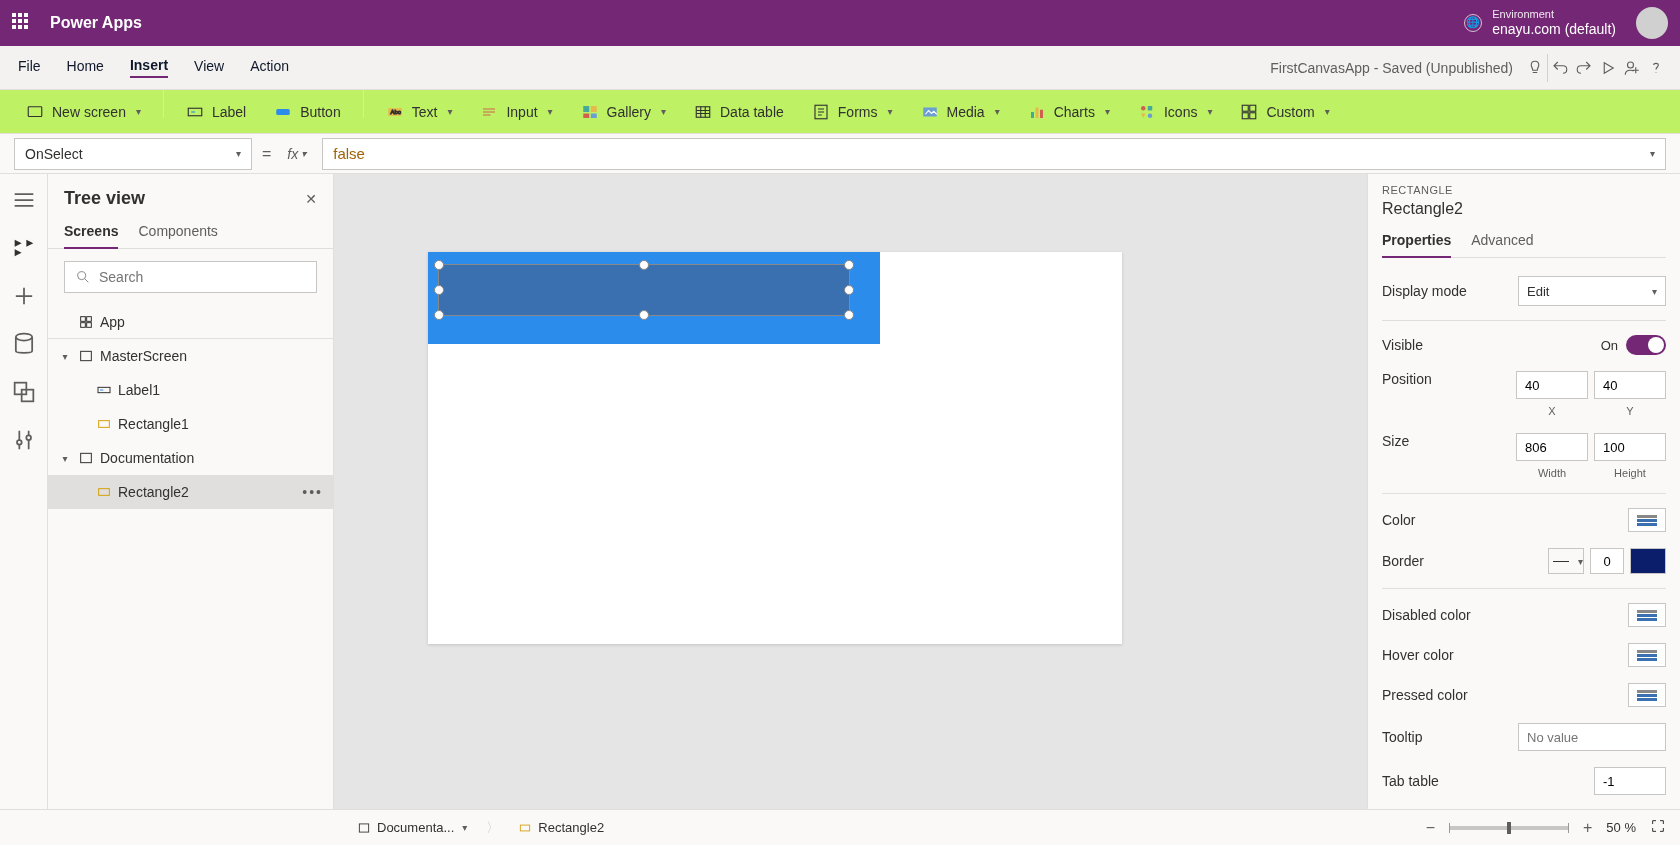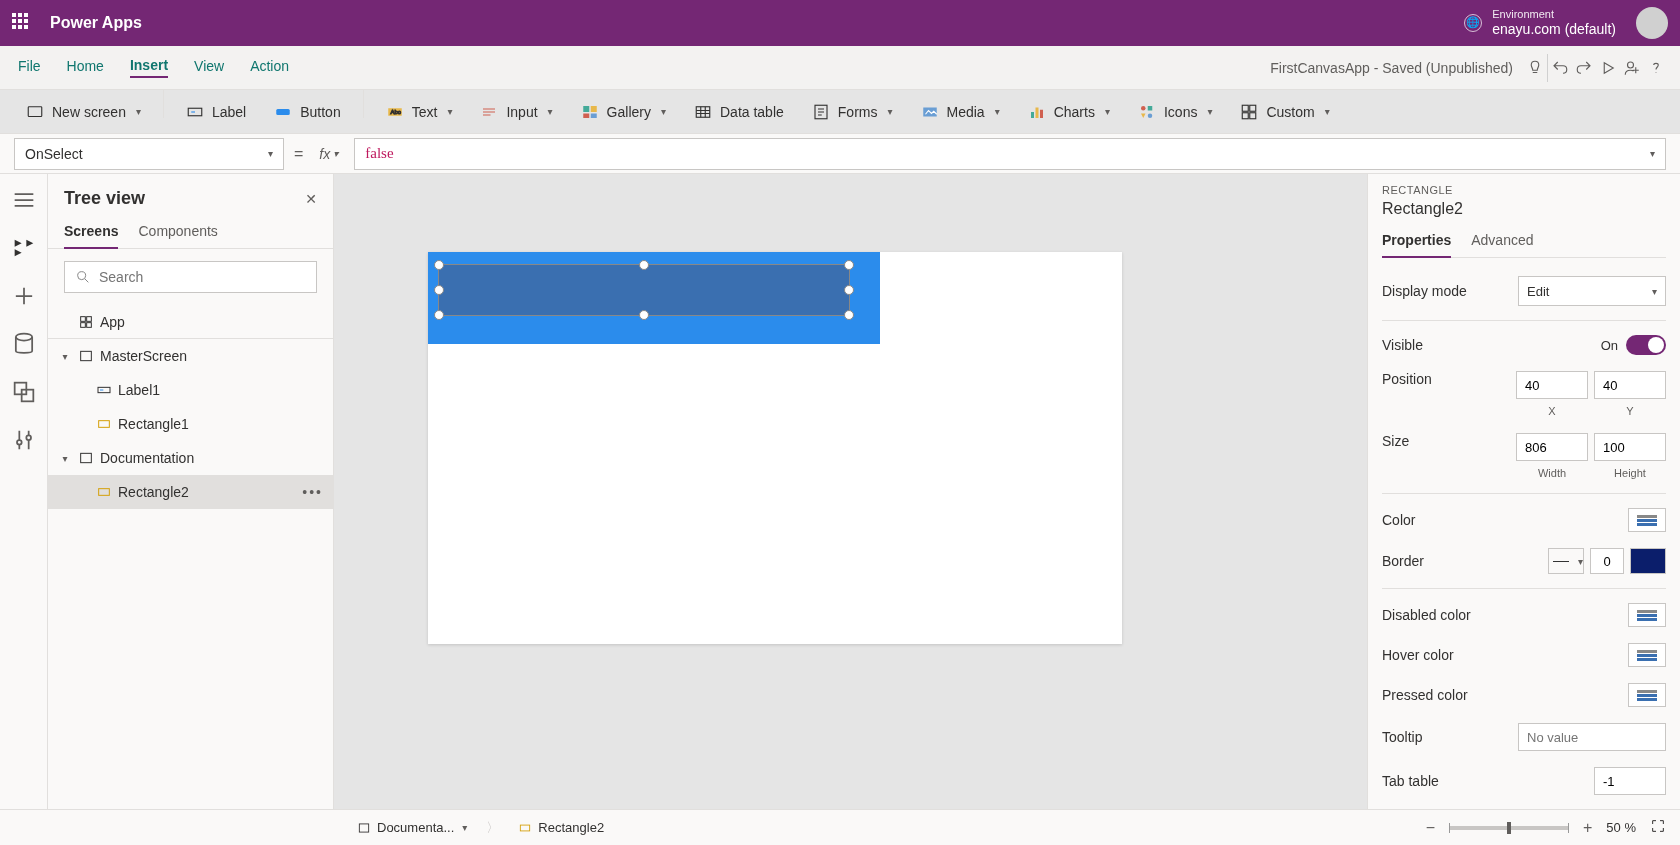--- a/index.html
+++ b/index.html
@@ -12,38 +12,38 @@
 .app-title { font-size: 16px; font-weight: 600; flex: 1; }
 .env { font-size: 12px; text-align: left; margin-right: 20px; display:flex; align-items:center; gap:10px;}
 .env-icon { width:18px; height:18px; border:1px solid rgba(255,255,255,0.7); border-radius:50%; display:flex;align-items:center;justify-content:center;font-size:11px;}
 .env-text { display:flex; flex-direction:column; line-height:1.2;}
 .env-label { font-size:11px; opacity:0.9;}
 .env-name { font-size:14px; }
 .avatar { width: 32px; height: 32px; border-radius: 50%; background: #d0d0d0; }
 
 
 .menubar { height: 44px; background: #f3f2f1; border-bottom: 1px solid #e1dfdd; display:flex; align-items:center; padding: 0 18px; gap: 26px; position:relative;}
-.menubar .menu-item { cursor:pointer; font-size:14px; color:#0f766e; padding-bottom:3px; }
+.menubar .menu-item { cursor:pointer; font-size:14px; color:#0f172a; padding-bottom:3px; }
 .menubar .menu-item.active { font-weight:600; border-bottom: 2px solid #742774; }
 .menubar-right { position:absolute; right:12px; display:flex; align-items:center; }
 .app-status { color:#605e5c; font-size:14px; margin-right:10px;}
 .icon-btn { width:24px; height:24px; display:flex; align-items:center; justify-content:center; cursor:pointer; color:#605e5c;}
 .icon-btn svg { width:18px; height:18px; }
 .sep { width:1px; height:28px; background:#d0d0d0; }
 
 
-.ribbon { height: 44px; background:#e5e5e5; border-bottom:1px solid #e1dfdd; display:flex; padding: 0 14px; gap: 4px;}
+.ribbon { height: 44px; background:#bef264; border-bottom:1px solid #e1dfdd; display:flex; padding: 0 14px; gap: 4px;}
 .ribbon-btn { display:flex; align-items:center; gap:8px; padding:6px 12px; cursor:pointer; color:#323130; font-size:14px; border-radius:2px;}
 .ribbon-sep { width:1px; height:28px; background:#e1dfdd; margin: 0 6px;}
 .ribbon-icon { width:18px; height:18px; display:flex; align-items:center; justify-content:center;}
 .chev { font-size:10px; color:#605e5c; margin-left:2px;}
 
 
 .formula-row { height:40px; background:#faf9f8; border-bottom:1px solid #e1dfdd; display:flex; align-items:center; padding: 0 14px; gap:10px;}
-.prop-select { width:270px; height:32px; border:1px solid #c8c6c4; background:white; display:flex; align-items:center; justify-content:space-between; padding:0 10px; cursor:pointer; font-size:14px;}
+.prop-select { width:238px; height:32px; border:1px solid #c8c6c4; background:white; display:flex; align-items:center; justify-content:space-between; padding:0 10px; cursor:pointer; font-size:14px;}
 .eq { font-size:16px; color:#605e5c;}
 .fx-box { display:flex; align-items:center; gap:1px; font-style:italic; color:#605e5c; padding:0 6px;}
 .formula-input { flex:1; height:32px; border:1px solid #c8c6c4; background:white; padding:0 10px; display:flex; align-items:center; font-family: Consolas, monospace; font-size:15px; justify-content:space-between;}
 
 
 .main { display:flex; height: calc(845px - 46px - 44px - 44px - 40px - 36px); }
 .rail { width:48px; border-right:1px solid #e1dfdd; display:flex; flex-direction:column; align-items:center; padding-top:12px; gap:20px; background:#faf9f8;}
 .rail-btn { width:28px; height:28px; display:flex; align-items:center; justify-content:center; cursor:pointer; color:#605e5c;}
 .rail-btn.active { color:#323130; }
 
@@ -312,21 +312,21 @@
   <div class="prop-select">
     <span>OnSelect</span>
     <span class="chev">▾</span>
   </div>
   <span class="eq">=</span>
   <div class="fx-box">
     <span>fx</span>
     <span class="chev">▾</span>
   </div>
   <div class="formula-input">
-    <span style="color:#be185d;font-family:Liberation Serif, serif;">false</span>
+    <span style="color:#a16207;">false</span>
     <span class="chev">▾</span>
   </div>
 </div>
 
 <div class="main">
 
   <div class="rail">
     <div class="rail-btn">
         <svg viewBox="0 0 24 24">
           <path d="M4 7 L20 7 M4 12 L20 12 M4 17 L20 17"></path>

